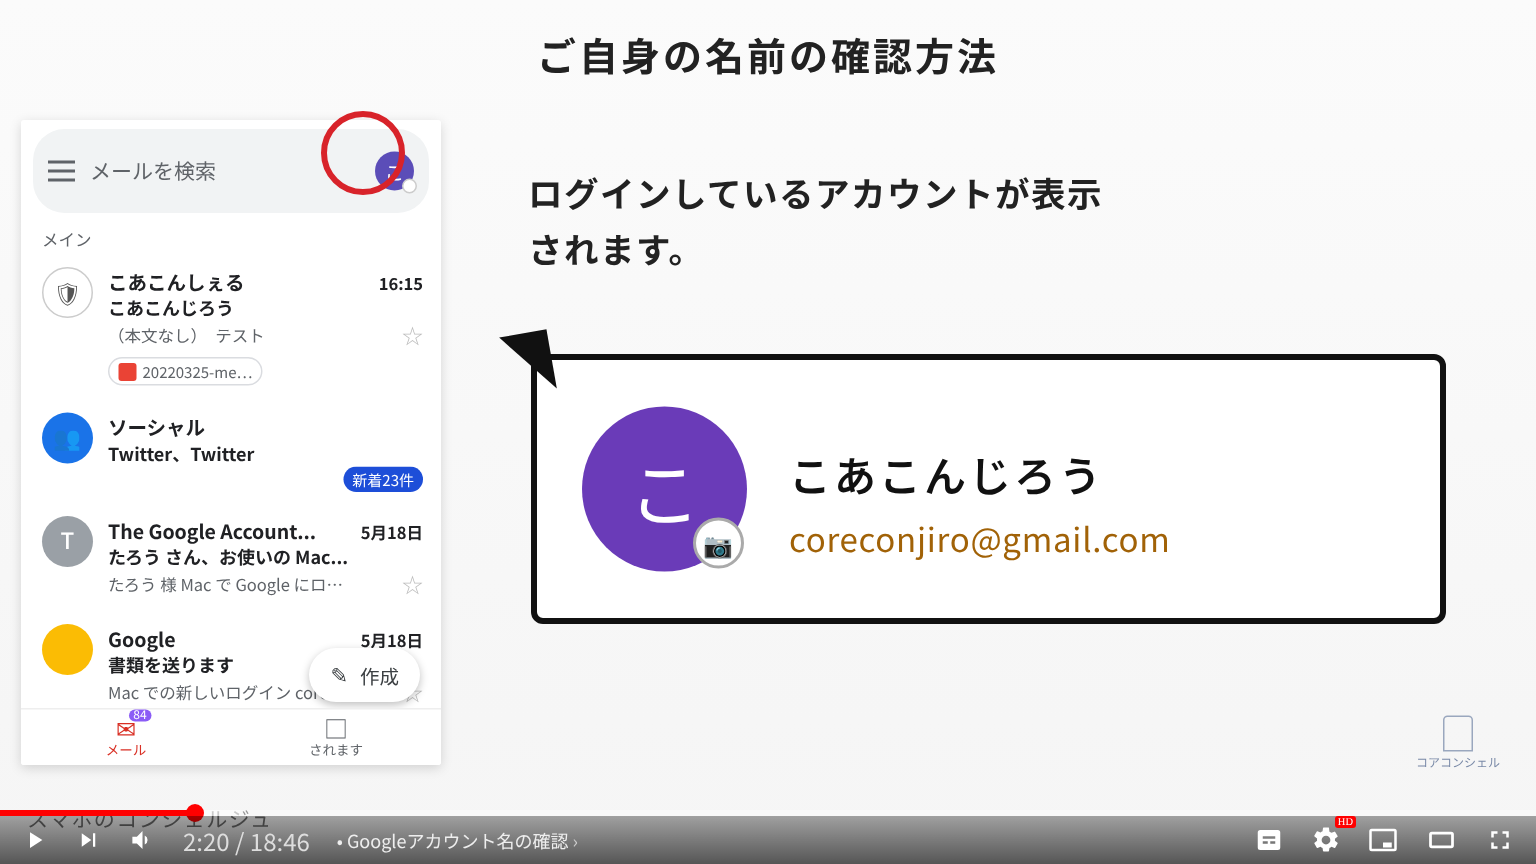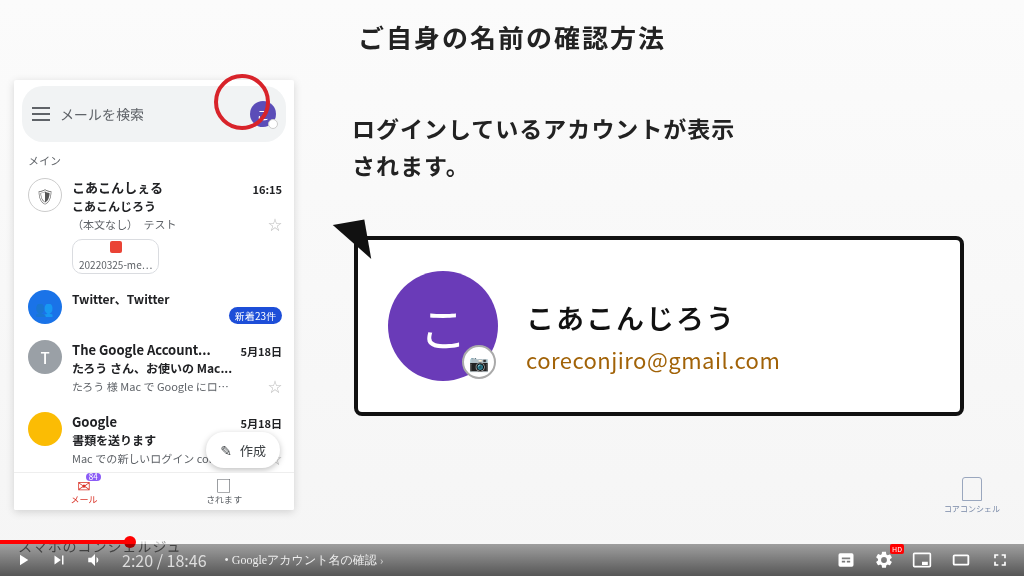--- a/index.html
+++ b/index.html
@@ -25,21 +25,21 @@
 .mail-list { }
 .mail-item { display: flex; padding: 8px 12px 8px 14px; gap: 10px; border-top: 0; }
 .mail-avatar { width: 34px; height: 34px; border-radius: 50%; flex-shrink: 0; display: flex; align-items: center; justify-content: center; font-size: 15px; color: #fff; font-weight: 500; }
 .mail-body { flex: 1; min-width: 0; }
 .mail-line1 { display: flex; justify-content: space-between; align-items: flex-end; }
 .mail-sender { font-size: 13px; font-weight: 700; color: #202124; white-space: nowrap; overflow: hidden; text-overflow: ellipsis; }
 .mail-date { font-size: 11px; font-weight: 700; color: #202124; margin-left: 6px; }
 .mail-subject { font-size: 12px; font-weight: 700; color: #202124; white-space: nowrap; overflow: hidden; text-overflow: ellipsis; }
 .mail-snippet { font-size: 11px; color: #5f6368; white-space: nowrap; overflow: hidden; text-overflow: ellipsis; display: flex; justify-content: space-between; align-items: center; }
 .star { color: #bdbdbd; font-size: 14px; margin-left: 4px; }
-.attach-chip { display: inline-flex; align-items: center; gap: 4px; border: 1px solid #dadce0; border-radius: 10px; padding: 1px 6px; font-size: 10px; color: #5f6368; margin-top: 4px; flex-direction: column; }
+.attach-chip { display: inline-flex; align-items: center; gap: 4px; border: 1px solid #dadce0; border-radius: 10px; padding: 1px 6px; font-size: 10px; color: #5f6368; margin-top: 4px; }
 .pdf-ico { width: 12px; height: 12px; background: #ea4335; border-radius: 2px; display: inline-block; }
 .badge-new { background: #1d4ed8; color: #fff; font-size: 10px; padding: 1px 6px; border-radius: 10px; }
 
 .compose-fab { position: absolute; bottom: 42px; right: 14px; background: #fff; border-radius: 18px; padding: 8px 14px; box-shadow: 0 2px 6px rgba(0,0,0,0.25); display: flex; align-items: center; gap: 8px; font-size: 13px; color: #3c4043; }
 .pencil { font-size: 14px; }
 
 .bottom-nav { position: absolute; bottom: 0; left: 0; right: 0; height: 38px; background: #fff; display: flex; border-top: 1px solid #eee; }
 .nav-item { flex: 1; display: flex; flex-direction: column; align-items: center; justify-content: center; font-size: 9px; color: #5f6368; position: relative; }
 .nav-item.active { color: #d93025; }
 .nav-icon { font-size: 16px; line-height: 1; position: relative; }
@@ -65,23 +65,23 @@
 .progress-loaded { position: absolute; left: 0; top: 0; height: 4px; width: 160px; background: rgba(255,255,255,0.5); }
 .progress-played { position: absolute; left: 0; top: 0; height: 4px; width: 128px; background: #ff0000; }
 .progress-knob { position: absolute; left: 124px; top: -4px; width: 12px; height: 12px; background: #ff0000; border-radius: 50%; }
 
 
 .controls { position: absolute; left: 0; bottom: 0; width: 1024px; height: 32px; background: linear-gradient(to top, rgba(0,0,0,0.65), rgba(0,0,0,0.35)); display: flex; align-items: center; padding: 0 14px; color: #fff; font-size: 12px; gap: 18px; }
 .ctrl-btn { display: flex; align-items: center; justify-content: center; cursor: pointer; }
 .ctrl-btn svg { fill: #fff; }
 .spacer { flex: 1; }
 .time-text { font-size: 16px; color: #ddd; }
-.chapter { color: #eee; font-family: Liberation Serif, serif; }
+.chapter { color: #eee; }
 .chevron { color: #ccc; }
-.hd-badge { position: absolute; top: -6px; right: -10px; background: #ff0000; color: #fff; font-size: 7px; padding: 0 2px; border-radius: 2px; }
+.hd-badge { position: absolute; top: -6px; right: -10px; background: #ff0000; color: #fff; font-size: 7px; padding: 0 2px; border-radius: 2px; font-family: Liberation Serif, serif; }
 .settings-wrap { position: relative; }
 </style>
 </head>
 <body>
 
 <div class="video-area">
 
   <div class="title">ご自身の名前の確認方法</div>
 
   <div class="phone">
@@ -109,20 +109,24 @@
               <span>（本文なし）　テスト</span>
               <span class="star">☆</span>
             </div><div class="attach-chip">
               <span class="pdf-ico"></span>
               <span>20220325-me…</span>
             </div></div>
         </div>
         <div class="mail-item">
           <div class="mail-avatar" style="background: rgb(26, 115, 232);">👥</div>
           <div class="mail-body">
+            <div class="mail-line1">
+              <div class="mail-sender">ソーシャル</div>
+              <div class="mail-date"></div>
+            </div>
             <div class="mail-subject">Twitter、Twitter</div>
             <div class="mail-snippet">
               <span></span>
               <span class="badge-new">新着23件</span>
             </div>
           </div>
         </div>
         <div class="mail-item">
           <div class="mail-avatar" style="background: rgb(154, 160, 166);">T</div>
           <div class="mail-body">

